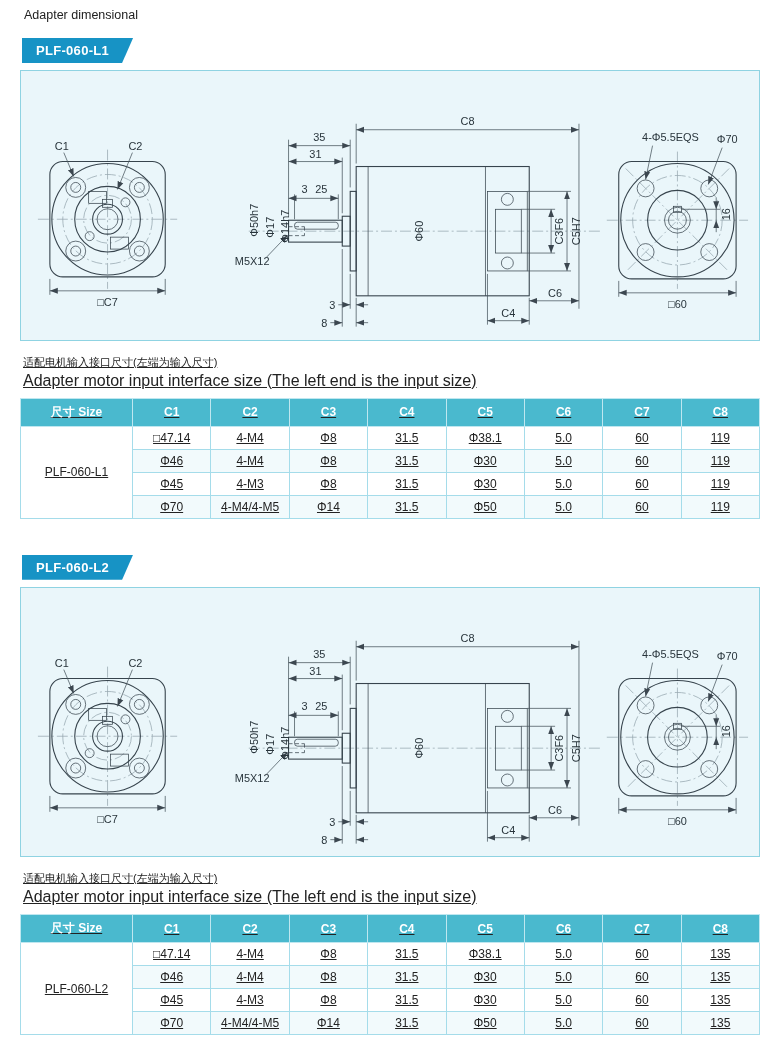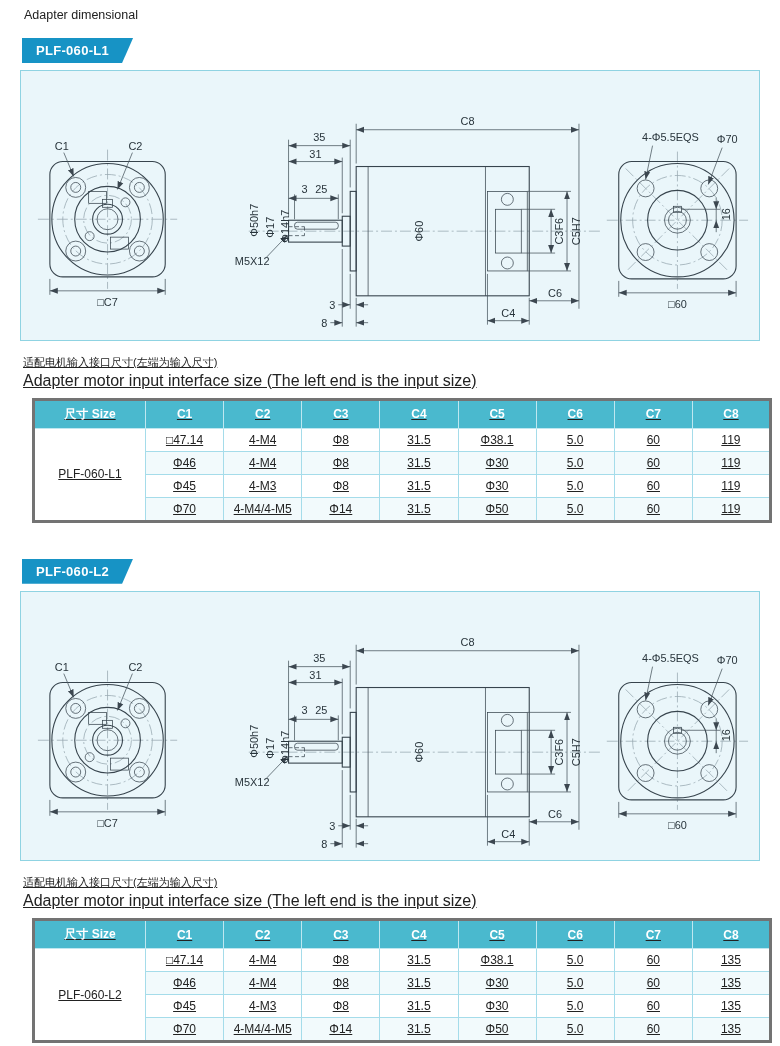--- a/index.html
+++ b/index.html
@@ -7,21 +7,21 @@
   .page { padding:8px 20px 14px 20px; }
   .title-zh { font-size:14.5px; font-weight:bold; margin:2px 0 3px 4px; }
   .title-en { font-size:12.5px; margin:0 0 16px 4px; }
   .badge { display:inline-block; background:#1793c5; color:#fff; font-size:13px; font-weight:bold;
            padding:5px 24px 5px 14px; margin:0 0 7px 2px; letter-spacing:.3px;
            clip-path:polygon(0 0,100% 0,calc(100% - 11px) 100%,0 100%); }
   .panel { border:1px solid #8fd3e2; background:#eaf6fa; padding:9px 0; }
   svg.outline { width:736px; display:block; margin:0 auto; }
   .note-zh { font-size:11px; margin:14px 0 2px 3px; }
   .note-en { font-size:16px; margin:0 0 8px 3px; }
-  table { border-collapse:collapse; width:100%; font-size:12px; table-layout:fixed; border:3px solid #737373;margin-left:12px; }
+  table { border-collapse:collapse; width:100%; font-size:12px; table-layout:fixed; border:1px solid #737373; }
   th { background:#4ab9ce; color:#fff; font-weight:bold; padding:5px 2px; border:1px solid #bfe7f0; }
   td { border:1px solid #a5dcea; text-align:center; padding:4px 2px; background:#fff; }
   tbody tr:nth-child(even) td { background:#f2fafc; }
   td.rowlabel { background:#fff; font-size:12px; }
   section { margin-bottom:36px;text-decoration:underline; }
   
   .ol  { fill:none; stroke:#37444d; stroke-width:1.1; }
   .ol2 { fill:none; stroke:#37444d; stroke-width:.75; }
   .hid { stroke-dasharray:4 2.5; }
   .cl  { fill:none; stroke:#8fa0a8; stroke-width:.7; stroke-dasharray:11 3 2 3; }

